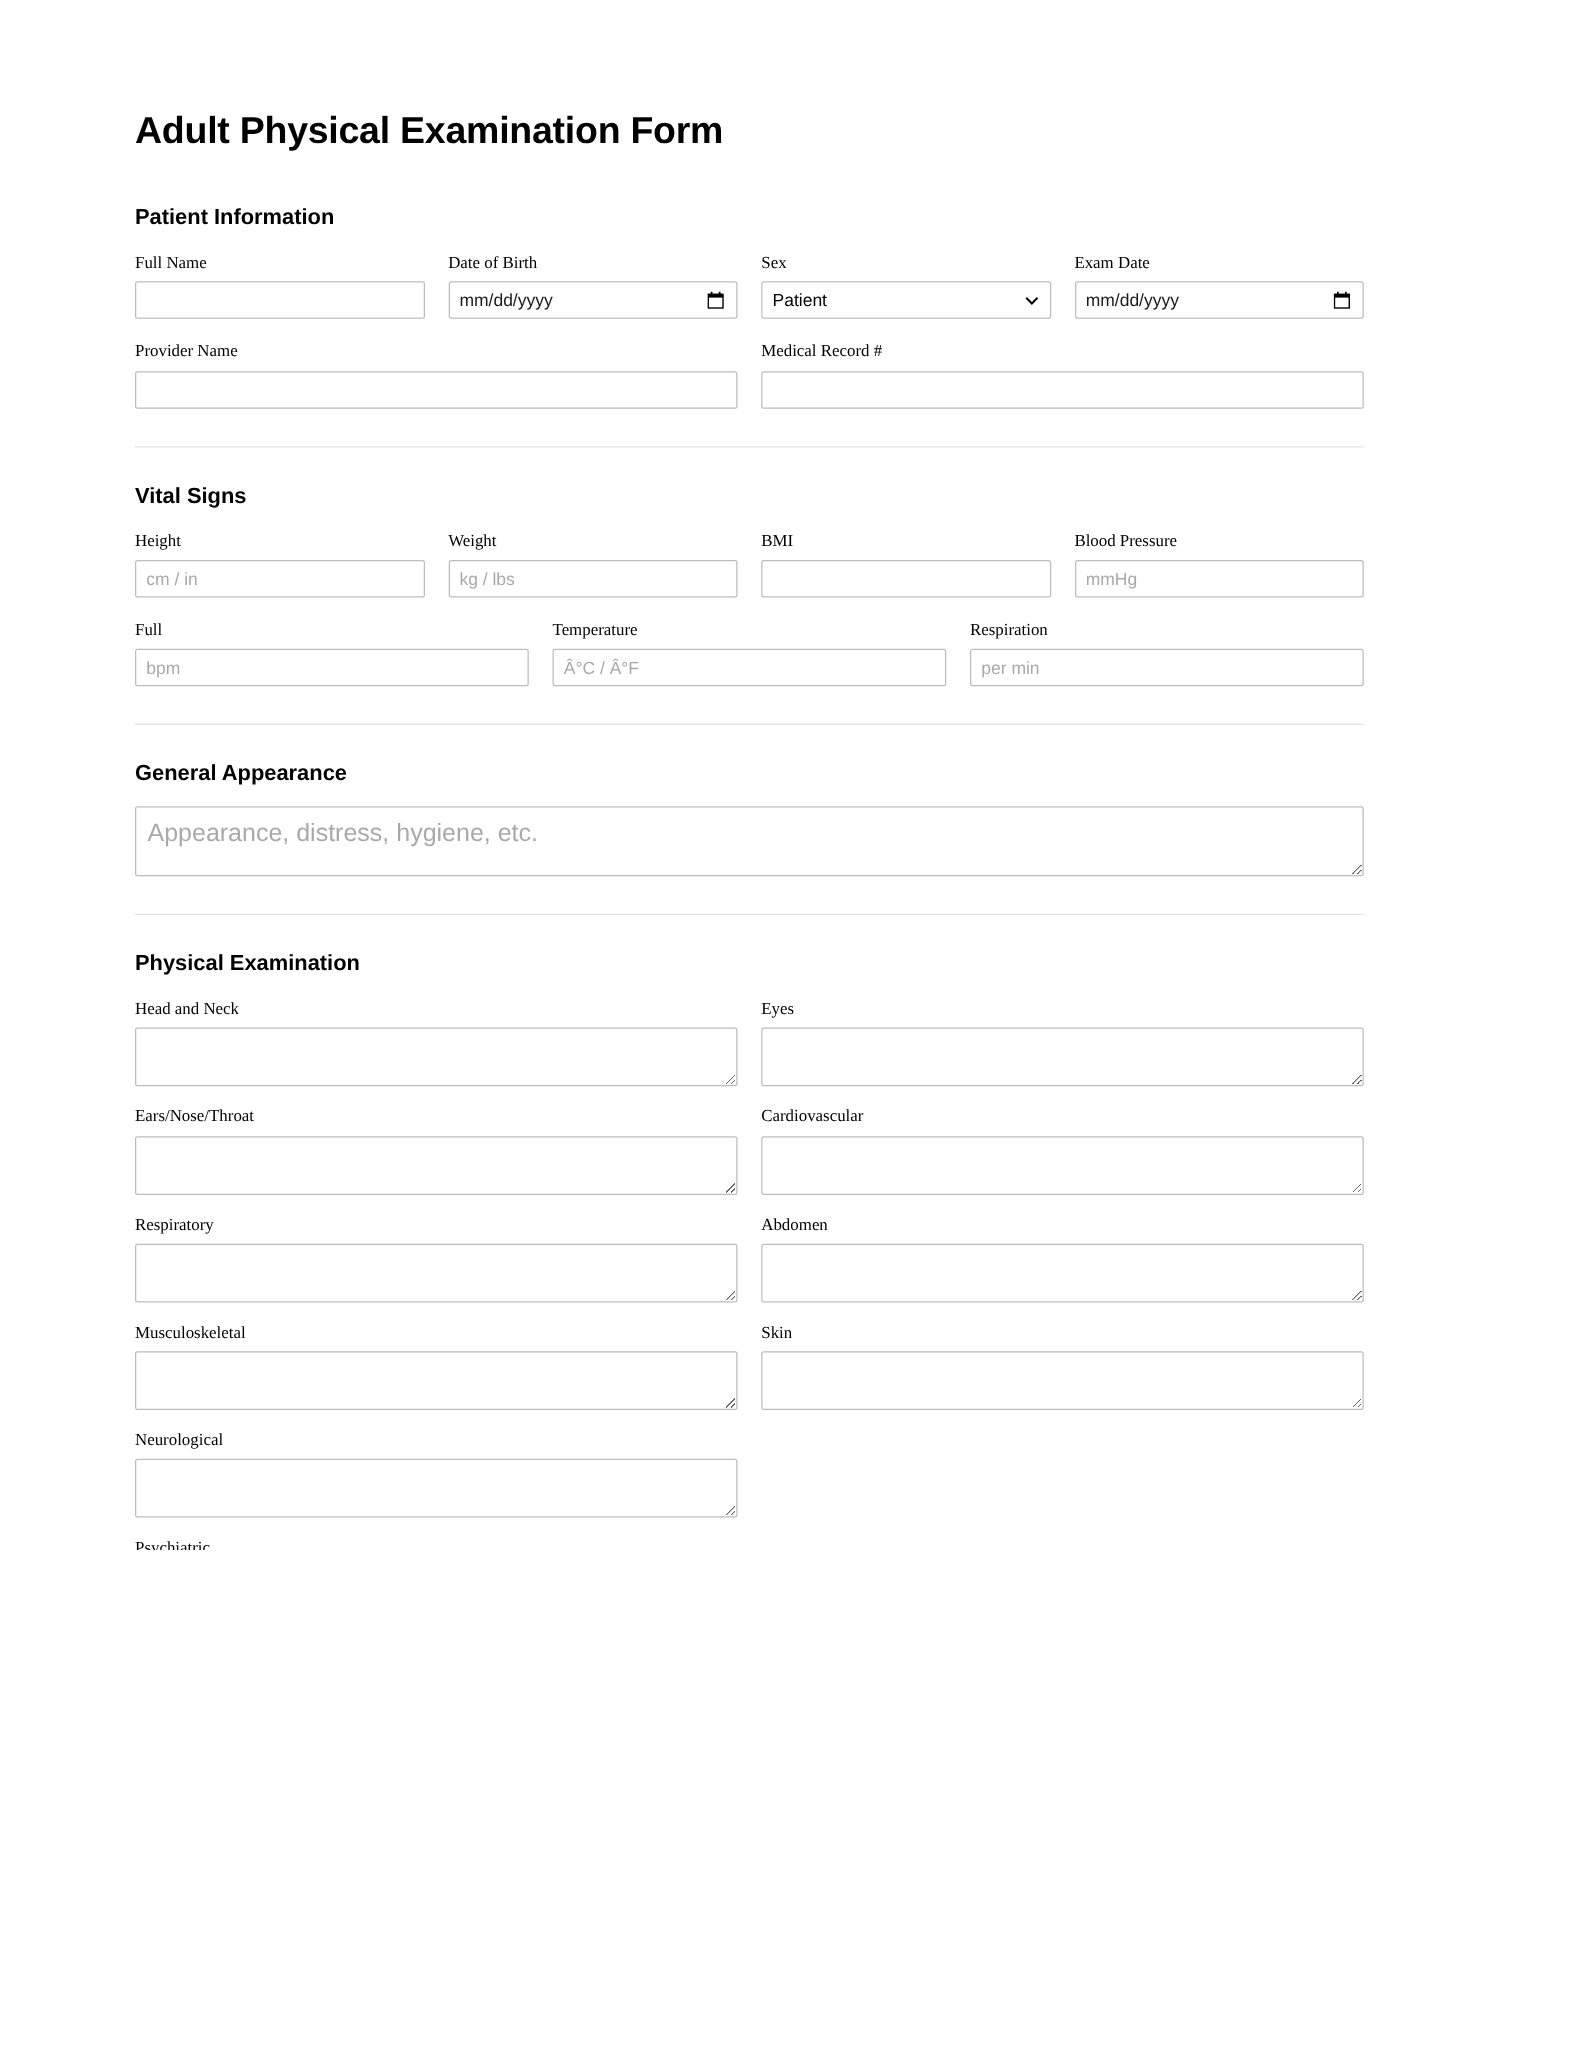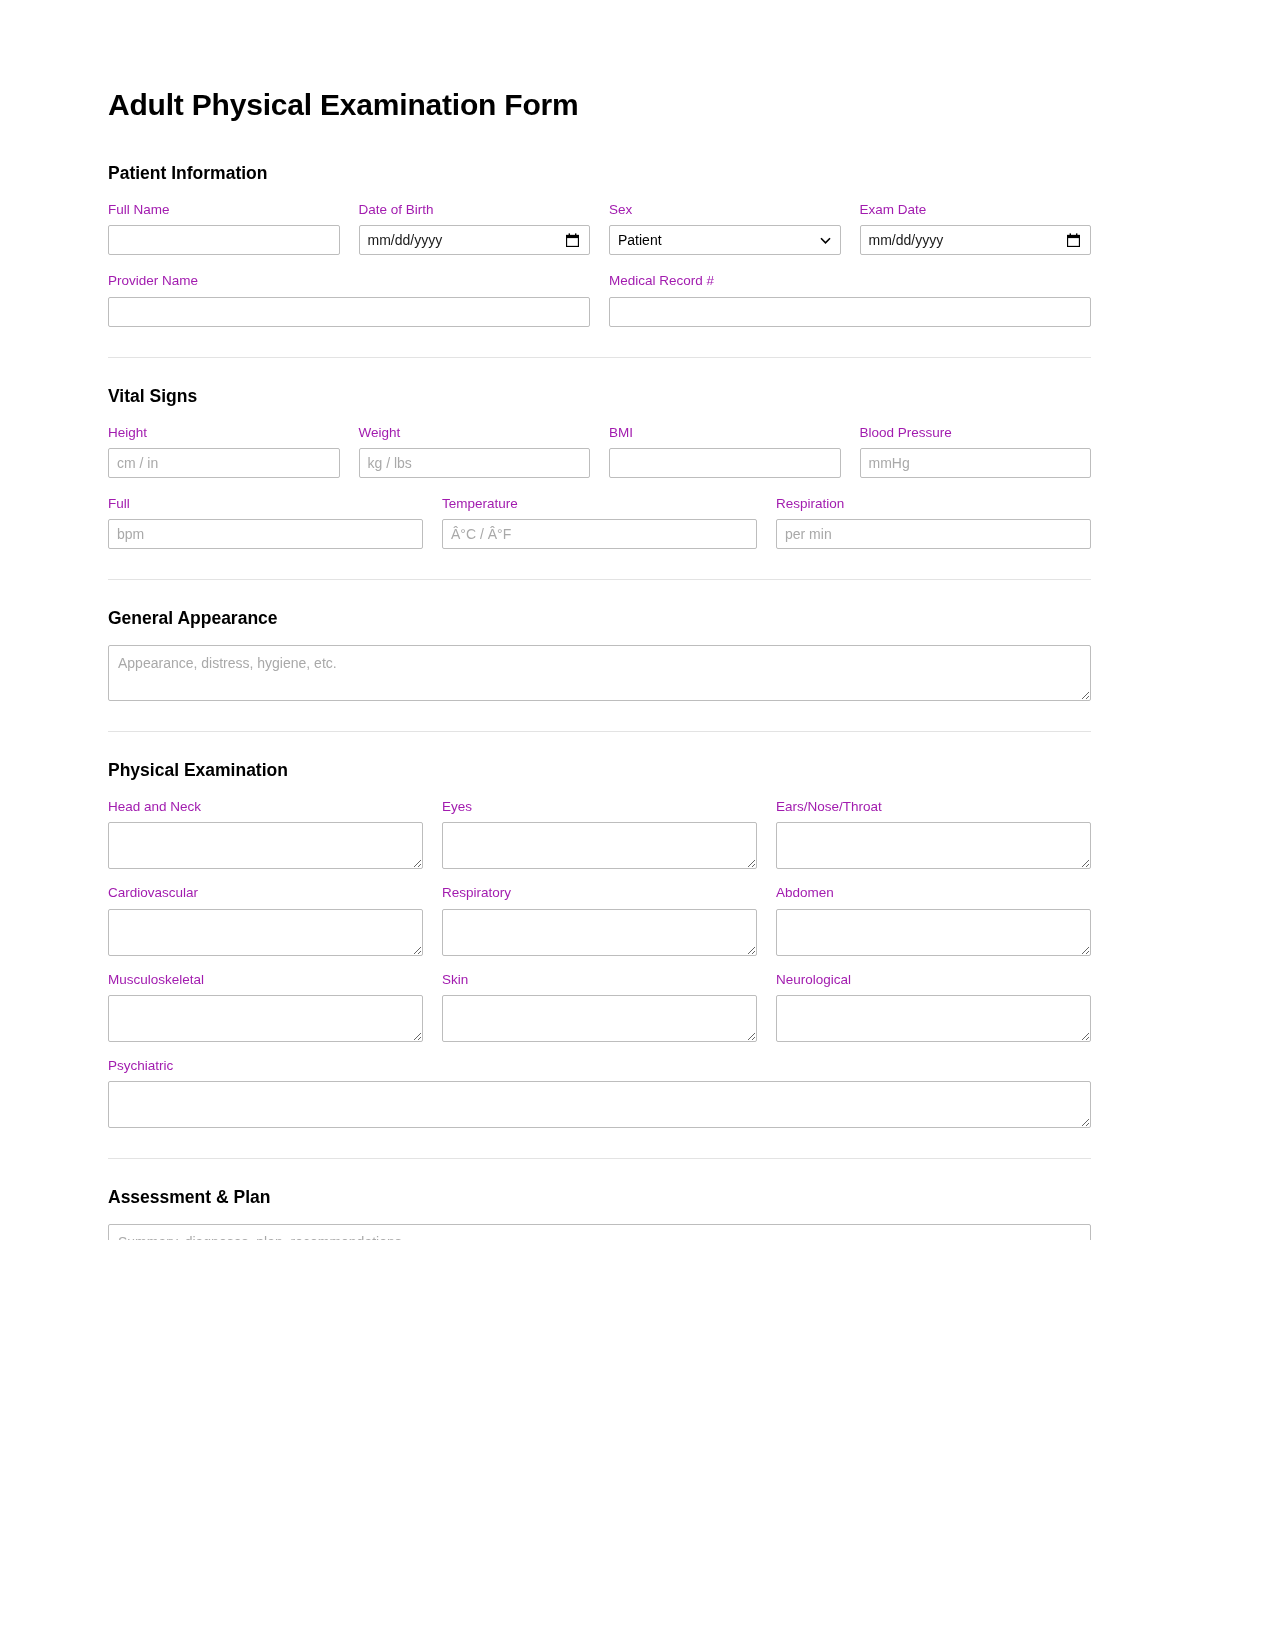--- a/index.html
+++ b/index.html
@@ -58,22 +58,23 @@
     grid-template-columns: repeat(3, 1fr);
     column-gap: 19px;
     row-gap: 16px;
   }
   .span2 { grid-column: span 2; }
   .field { display: block; min-width: 0; }
   label.field-label {
     display: block;
     font-size: 13.5px;
     line-height: 1.5;
-    color: #a21caf;
+    color: #000000;
     margin-bottom: 5px;
+    font-family: Liberation Serif, serif;
   }
   input.text-input,
   .select-box,
   .date-box {
     display: block;
     width: 100%;
     height: 30px;
     border: 1px solid #bdbdbd;
     border-radius: 2px;
     background: #ffffff;
@@ -102,34 +103,34 @@
   }
   .select-box .sel-text { color: #000; font-size: 14px; }
   .chev { width: 11px; height: 7px; flex: 0 0 auto; }
   textarea.ta {
     display: block;
     width: 100%;
     border: 1px solid #bdbdbd;
     border-radius: 2px;
     background: #fff;
     font-family: "Liberation Sans", sans-serif;
-    font-size: 14px;
+    font-size: 20px;
     color: #a9a9a9;
     padding: 7px 9px;
     resize: vertical;
     line-height: 1.45;
   }
   textarea.ta::placeholder { color: #a9a9a9; }
   .ta-appearance { height: 56px; }
   .ta-exam { height: 47px; }
   .ta-wide { height: 47px; }
   .ta-plan { height: 64px; }
   .exam-grid {
     display: grid;
-    grid-template-columns: repeat(3, 1fr);
+    grid-template-columns: repeat(2, 1fr);
     column-gap: 19px;
     row-gap: 14px;
   }
   .exam-grid .full { grid-column: 1 / -1; }
 </style>
 </head>
 <body>
 
 <div class="page">
   <div class="sheet">

